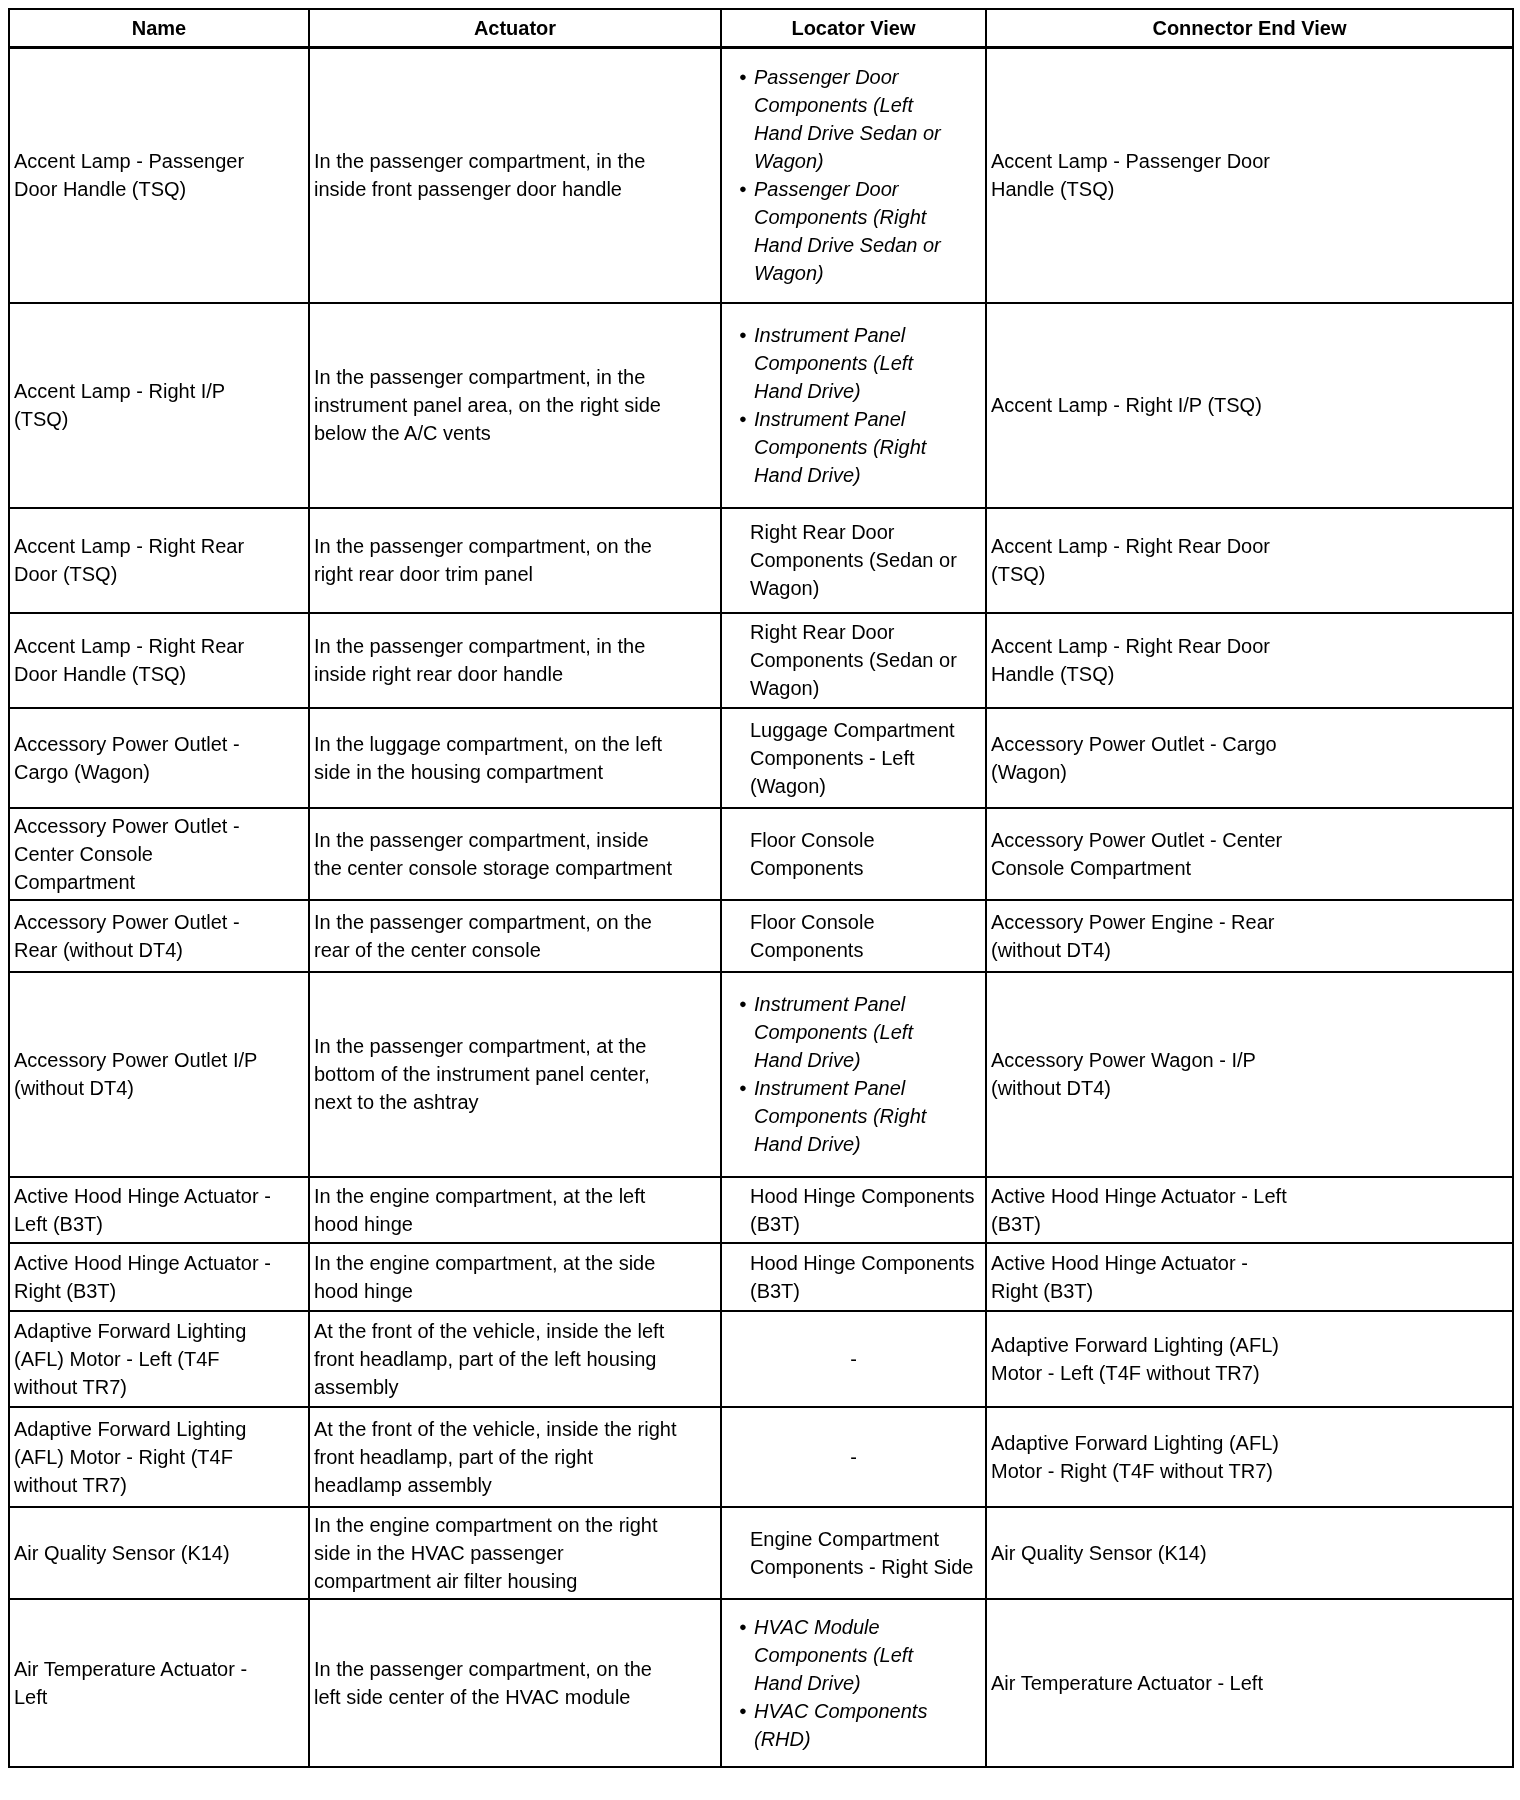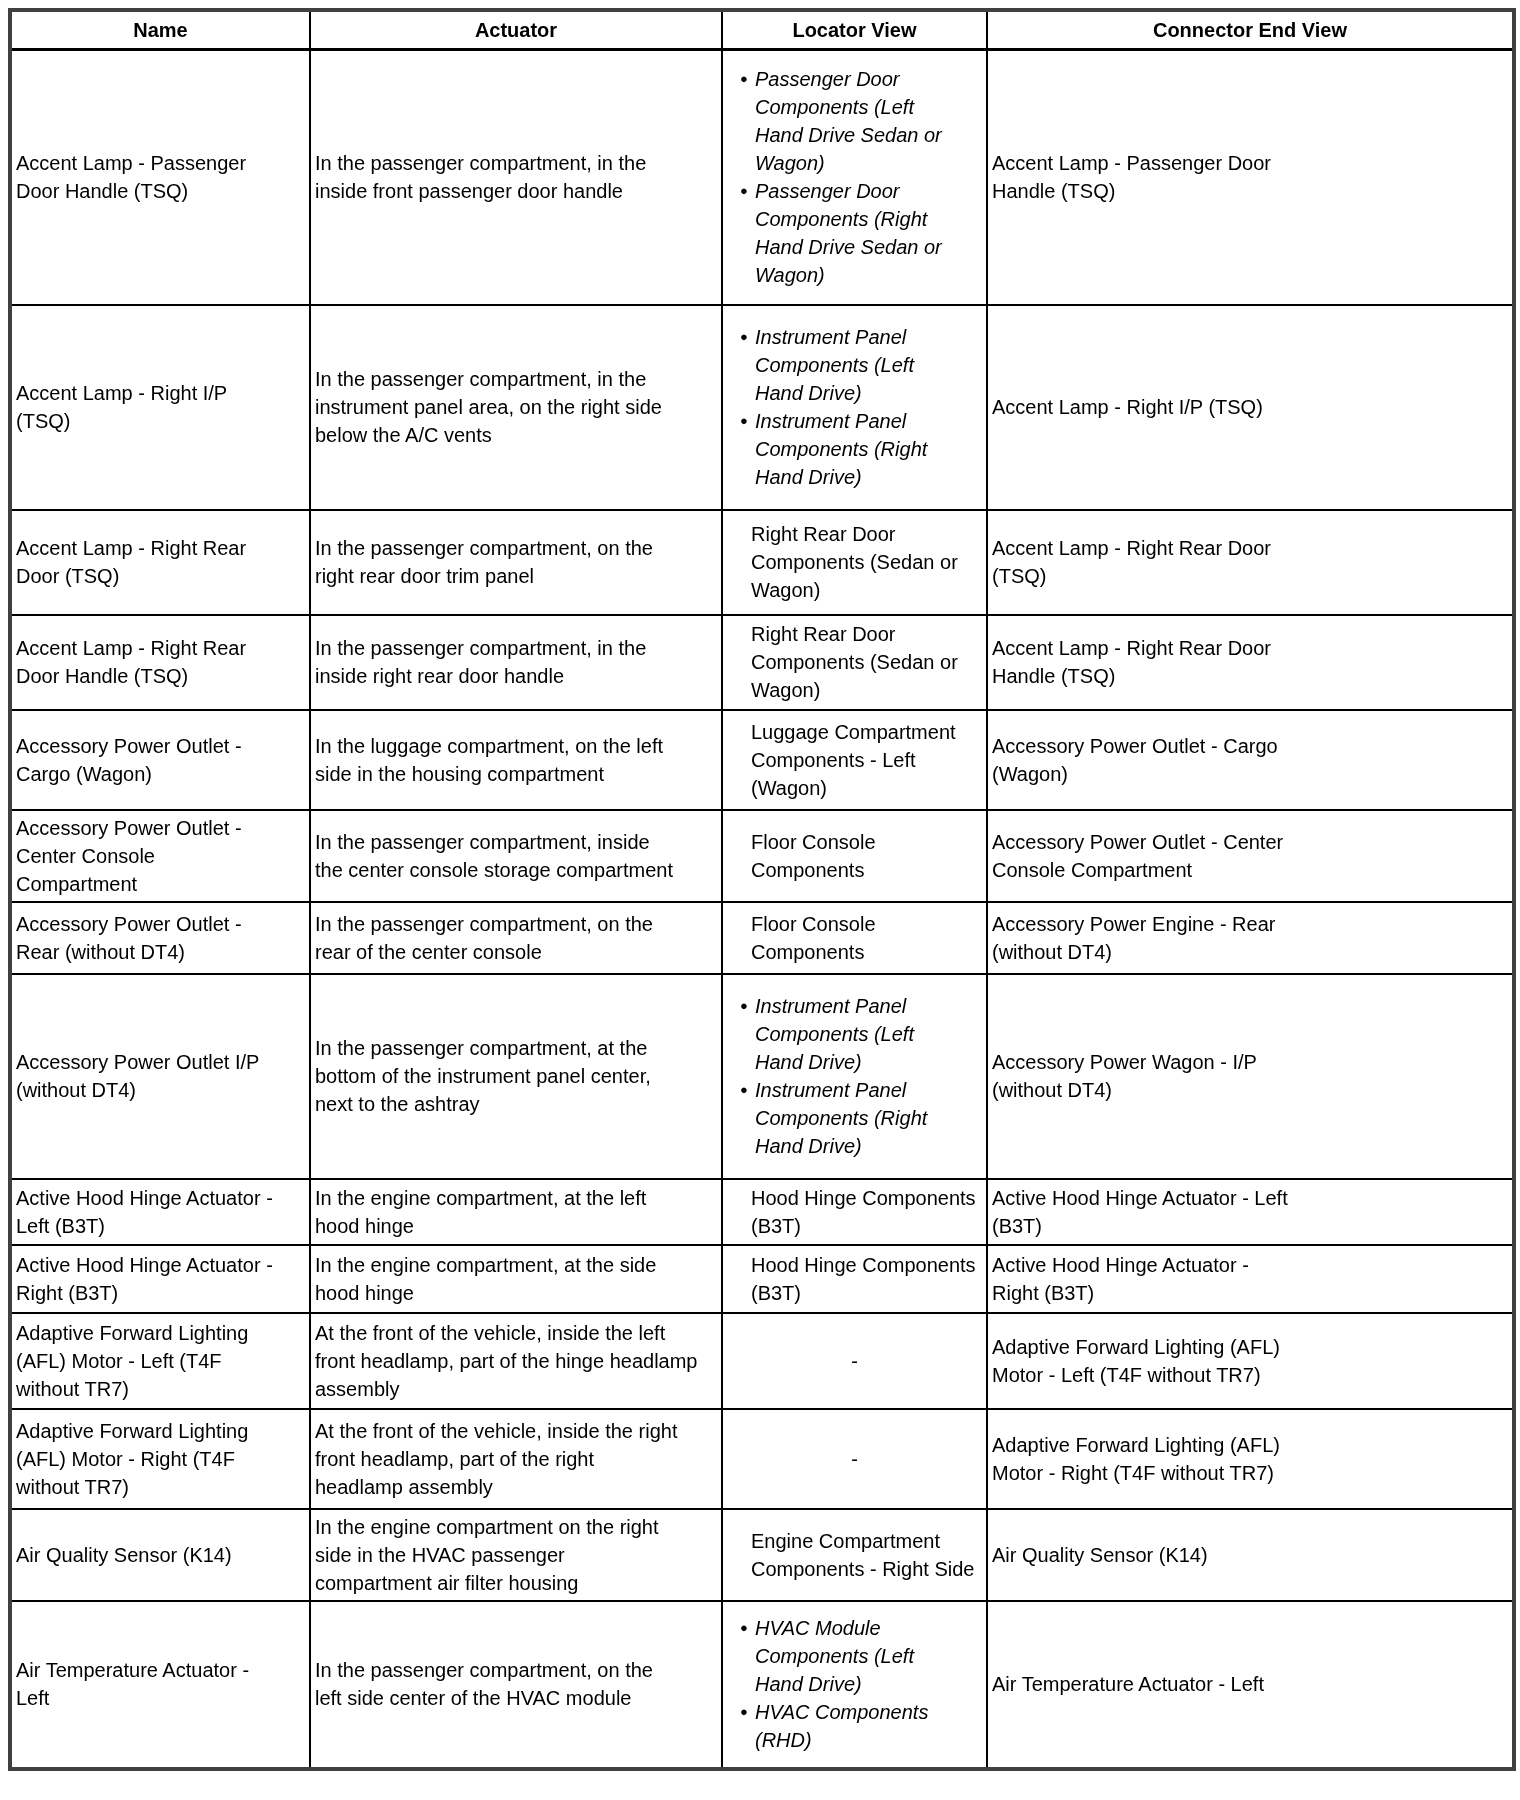--- a/index.html
+++ b/index.html
@@ -11,21 +11,21 @@
     width: 1520px;
     box-sizing: border-box;
     padding: 8px;
     font-family: "Liberation Sans", sans-serif;
     color: #000;
   }
   table.locator-table {
     border-collapse: collapse;
     table-layout: fixed;
     width: 1504px;
-    border: 4px solid #404040;
+    border: 1px solid #404040;
   }
   col.col-name      { width: 300px; }
   col.col-location  { width: 412px; }
   col.col-locator   { width: 265px; }
   col.col-connector { width: 527px; }
 
   th, td {
     border: 2px solid #000;
     vertical-align: middle;
     font-size: 20px;
@@ -258,21 +258,21 @@
         </td>
     <td class="c-connector">Active Hood Hinge Actuator -
 Right (B3T)</td>
   </tr>
 
   <tr>
     <td class="c-name">Adaptive Forward Lighting
 (AFL) Motor - Left (T4F
 without TR7)</td>
     <td class="c-location">At the front of the vehicle, inside the left
-front headlamp, part of the hinge headlamp
+front headlamp, part of the left housing
 assembly</td>
     <td class="c-locator">
           <div class="locator-dash">-</div>
         </td>
     <td class="c-connector">Adaptive Forward Lighting (AFL)
 Motor - Left (T4F without TR7)</td>
   </tr>
 
   <tr>
     <td class="c-name">Adaptive Forward Lighting

